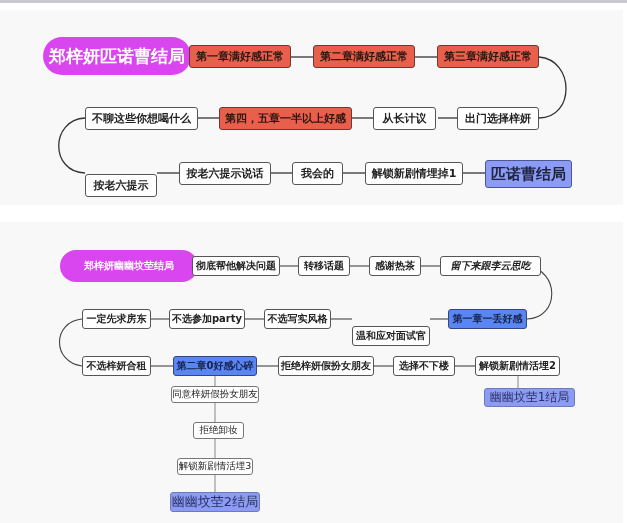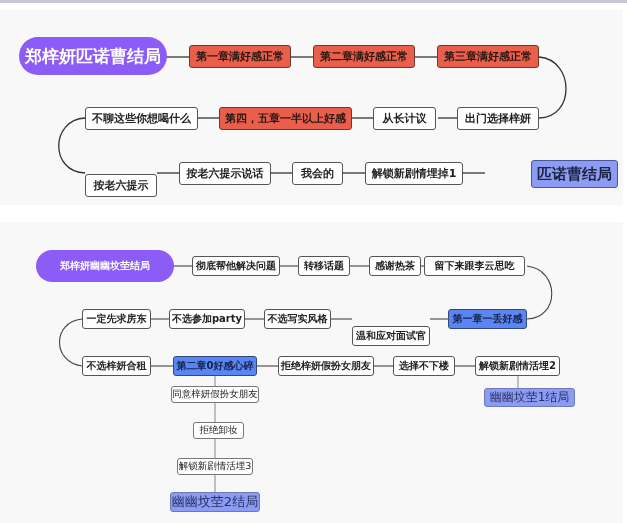--- a/index.html
+++ b/index.html
@@ -17,22 +17,22 @@
     svg.edges { position: absolute; left: 0; top: 0; width: 627px; height: 523px; pointer-events: none; }
 
     .node {
       position: absolute; box-sizing: border-box;
       display: flex; align-items: center; justify-content: center;
       white-space: nowrap; color: #222;
       border: 1px solid #555; border-radius: 3px; background: #ffffff;
       font-weight: bold;
     }
     .root {
-      background: #8b5cf6; color: #fff; border: none; border-radius: 20px;
-      font-size: 17px; font-weight: bold;
+      background: #d946ef; color: #fff; border: none; border-radius: 20px;
+      font-size: 17px; font-weight: bold; margin-left: 24px;
     }
     .root2 { border-radius: 16px; font-size: 10px; }
     .red { background: #ea5f4c; border-color: #6b3a33; color: #2b1712; }
     .end { background: #8c9cf5; border-color: #4d5699; color: #1e2440; font-size: 15px; }
     .blue { background: #5a86f4; border-color: #34467e; color: #17224a; }
     .f12 { font-size: 11px; }
     .f11 { font-size: 10px; }
     .f10 { font-size: 9.5px; font-weight: normal; }
     .end2 { background: #8c9cf5; border-color: #6f79b8; color: #2a3060; font-size: 12px; font-weight: normal; }
     .thin { border-color: #777; }
@@ -96,28 +96,28 @@
 
 <div class="node f12" style="left:457px;top:107px;width:82px;height:23px;">出门选择梓妍</div>
 <div class="node f12" style="left:373px;top:107px;width:63px;height:23px;">从长计议</div>
 <div class="node red f12" style="left:219px;top:107px;width:133px;height:23px;">第四，五章一半以上好感</div>
 <div class="node f12" style="left:85px;top:107px;width:113px;height:23px;">不聊这些你想喝什么</div>
 
 <div class="node f12" style="left:85px;top:174px;width:72px;height:23px;">按老六提示</div>
 <div class="node f12" style="left:179px;top:162px;width:92px;height:23px;">按老六提示说话</div>
 <div class="node f12" style="left:292px;top:162px;width:51px;height:23px;">我会的</div>
 <div class="node f12" style="left:365px;top:162px;width:98px;height:23px;">解锁新剧情埋掉1</div>
-<div class="node end" style="left:485px;top:160px;width:87px;height:28px;margin-left:46px;">匹诺曹结局</div>
+<div class="node end" style="left:485px;top:160px;width:87px;height:28px;">匹诺曹结局</div>
 
 <div class="node root root2" style="left:36px;top:250px;width:138px;height:32px;">郑梓妍幽幽坟茔结局</div>
 
 <div class="node f11" style="left:192px;top:256px;width:88px;height:20px;">彻底帮他解决问题</div>
 <div class="node f11" style="left:298px;top:256px;width:52px;height:20px;">转移话题</div>
 <div class="node f11" style="left:369px;top:256px;width:52px;height:20px;">感谢热茶</div>
-<div class="node f11" style="left:424px;top:256px;width:101px;height:20px;">留下来跟李云思吃</div>
+<div class="node f11" style="left:440px;top:256px;width:101px;height:20px;font-style:italic;">留下来跟李云思吃</div>
 
 <div class="node blue f11" style="left:448px;top:309px;width:79px;height:20px;">第一章一丢好感</div>
 <div class="node f11" style="left:352px;top:309px;width:78px;height:20px;margin-top:17px;">温和应对面试官</div>
 <div class="node f11" style="left:264px;top:309px;width:67px;height:20px;">不选写实风格</div>
 <div class="node f11" style="left:169px;top:309px;width:76px;height:20px;">不选参加party</div>
 <div class="node f11" style="left:82px;top:309px;width:69px;height:20px;">一定先求房东</div>
 
 <div class="node f11" style="left:82px;top:356px;width:69px;height:20px;">不选梓妍合租</div>
 <div class="node blue f11" style="left:173px;top:356px;width:84px;height:20px;">第二章0好感心碎</div>
 <div class="node f11" style="left:278px;top:356px;width:96px;height:20px;">拒绝梓妍假扮女朋友</div>

